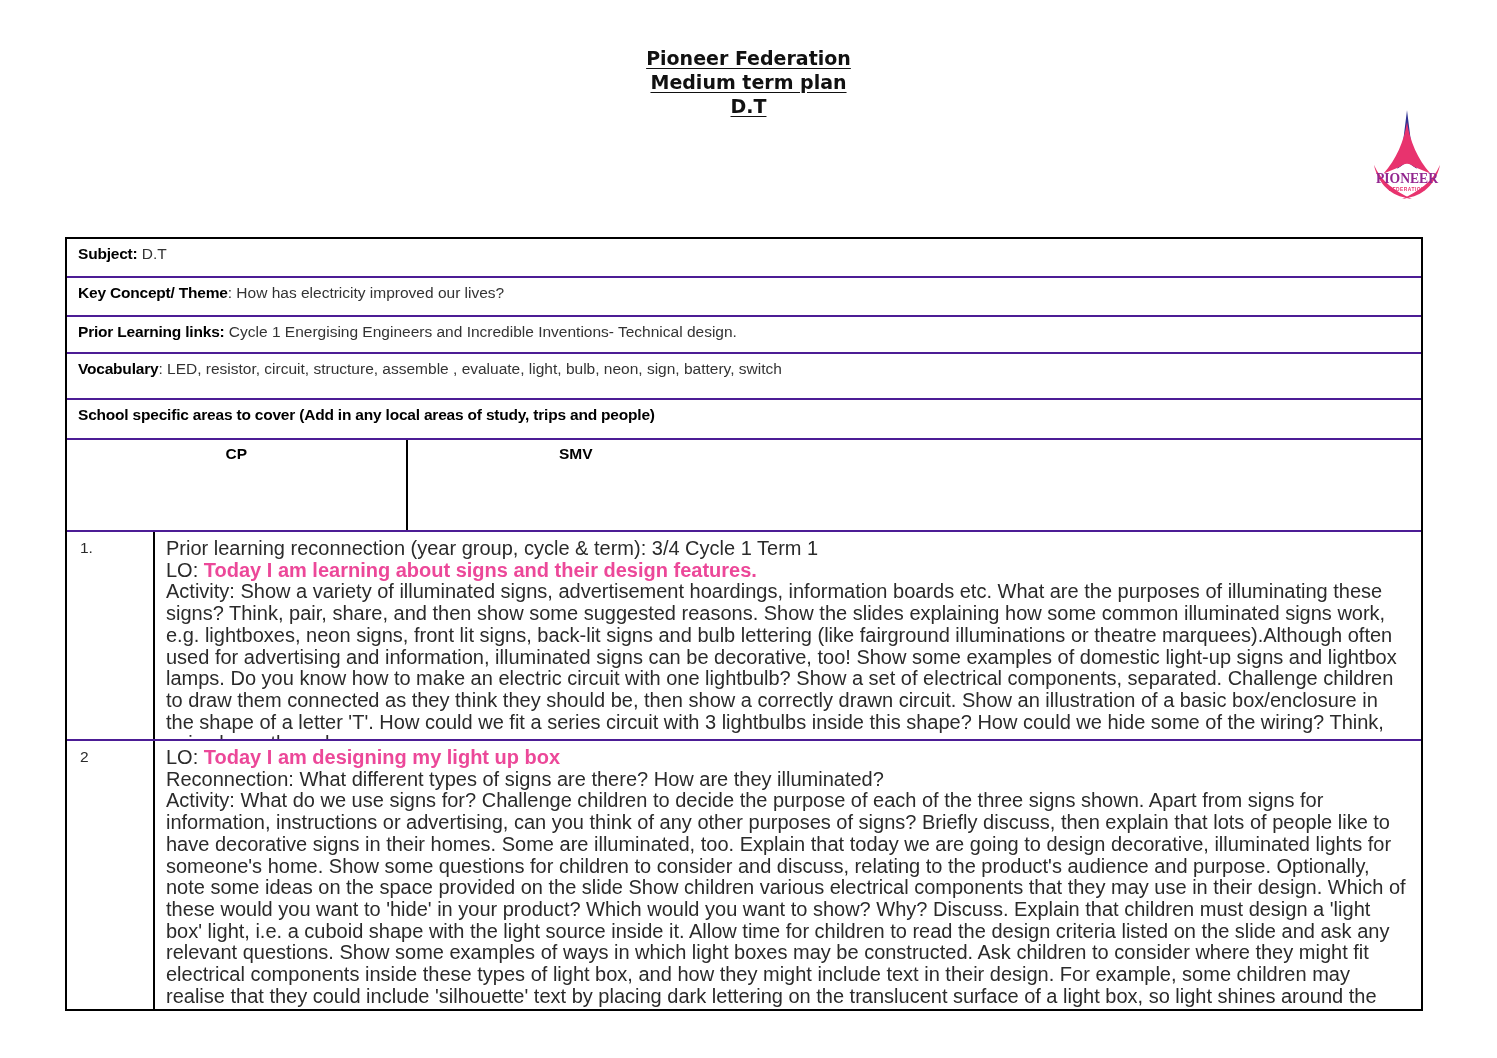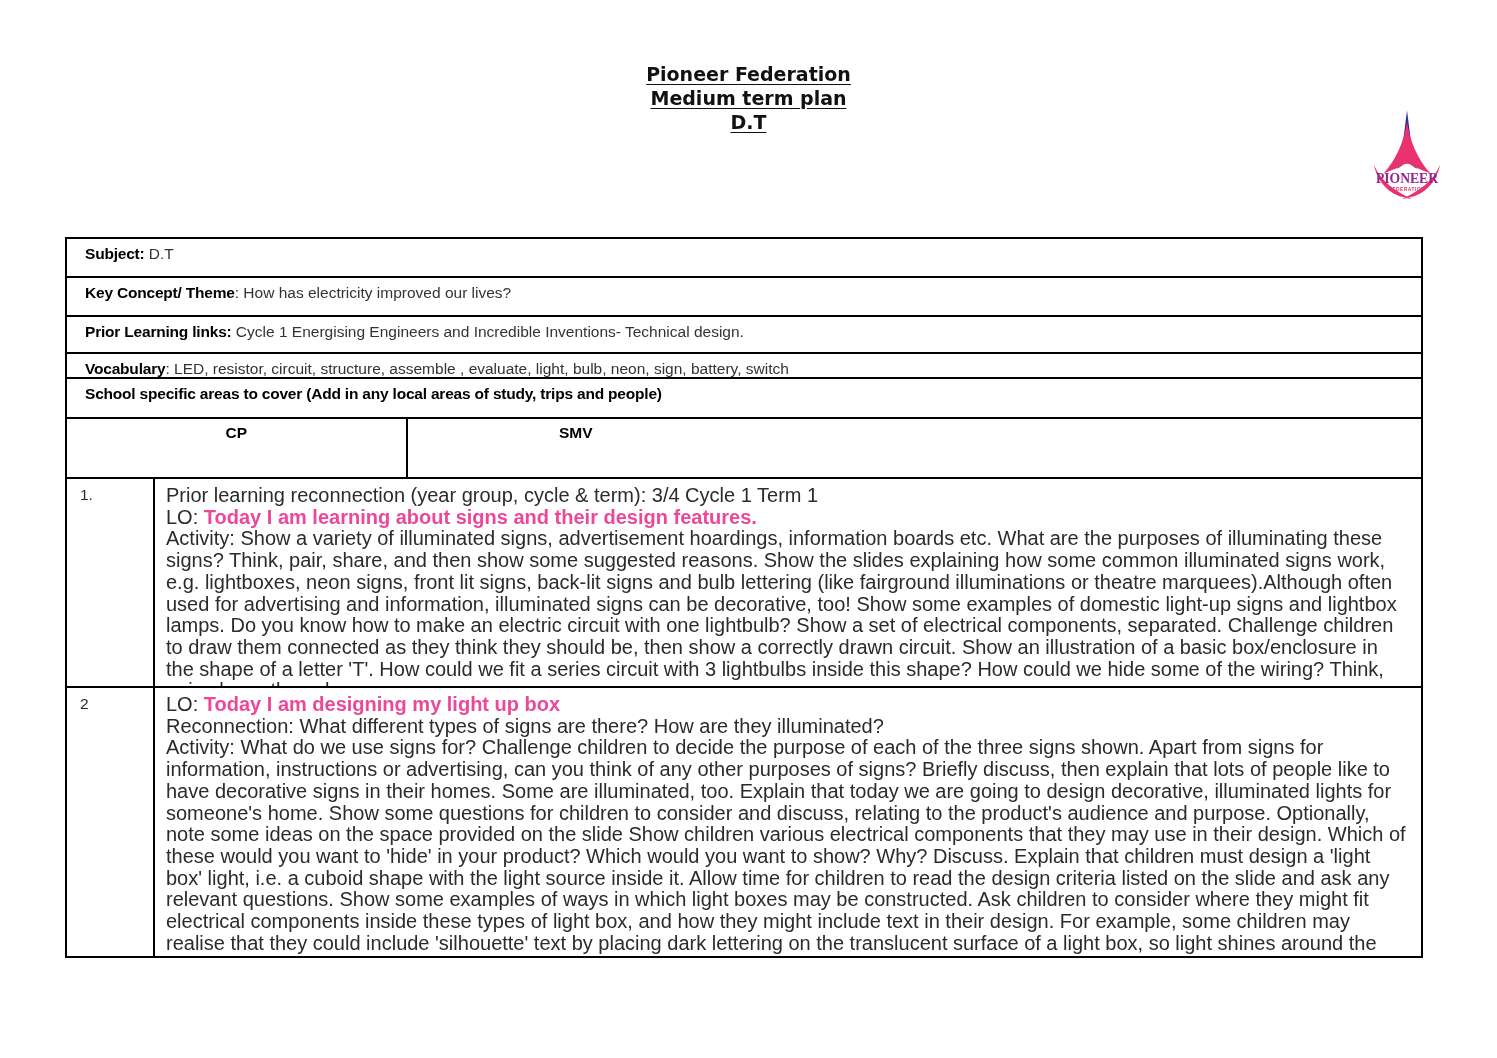--- a/index.html
+++ b/index.html
@@ -5,50 +5,50 @@
   * { margin:0; padding:0; box-sizing:border-box; }
   html,body { background:#ffffff; }
   body {
     width:1497px; height:1058px; position:relative;
     font-family:"Liberation Sans", sans-serif;
     color:#1f1f1f; overflow:hidden;
   }
 
   
   .doc-title {
-    position:absolute; top:62px; left:0; width:100%;
+    position:absolute; top:46px; left:0; width:100%;
     text-align:center;
     font-family:"DejaVu Sans", sans-serif;
     font-weight:bold; font-size:19px; line-height:24px;
     color:#111;
   }
   .doc-title .t-line { text-decoration:underline; text-underline-offset:3px; }
 
   
   .logo { position:absolute; left:1368px; top:108px; width:78px; height:98px; }
 
   
   .mtp-table {
     position:absolute; left:65px; top:237px; width:1358px;
     border:2px solid #000; background:#fff;
   }
-  .row { border-top:2px solid #000000; overflow:hidden; }
+  .row { border-top:2px solid #4c1d95; overflow:hidden; }
   .row:first-child { border-top:none; }
 
-  .label-row { padding:6px 9px 0 18px; font-size:15.5px; }
+  .label-row { padding:6px 9px 0 11px; font-size:15.5px; }
   .label-row .lbl { font-weight:bold; color:#000; letter-spacing:-0.2px; }
   .label-row .val { color:#333; }
 
   .h-subject { height:37px; }
   .h-key     { height:39px; }
   .h-prior   { height:37px; }
-  .h-vocab   { height:25px; }
+  .h-vocab   { height:46px; }
   .h-school  { height:40px; }
 
-  .areas-row { height:60px; display:flex; }
+  .areas-row { height:92px; display:flex; }
   .area-cell {
     width:25%; text-align:center; padding-top:5px;
     font-weight:bold; font-size:15.5px; color:#000;
     border-left:2px solid #000;
   }
   .area-cell:first-child { border-left:none; }
 
   .lesson-row { display:flex; }
   .h-lesson1 { height:209px; }
   .h-lesson2 { height:270px; }

